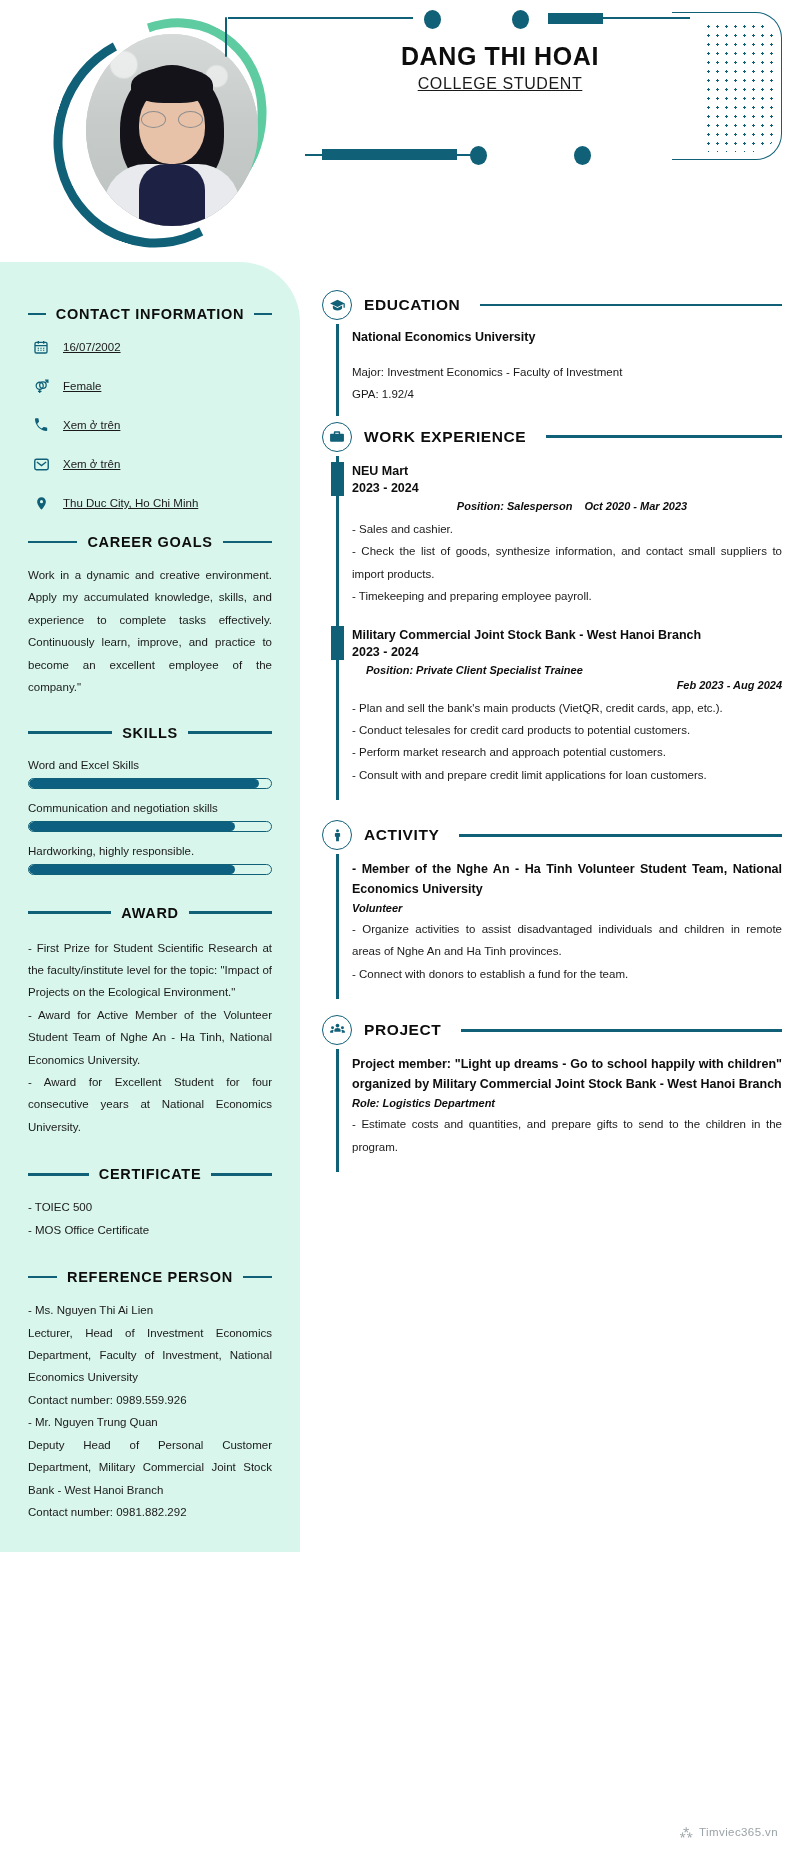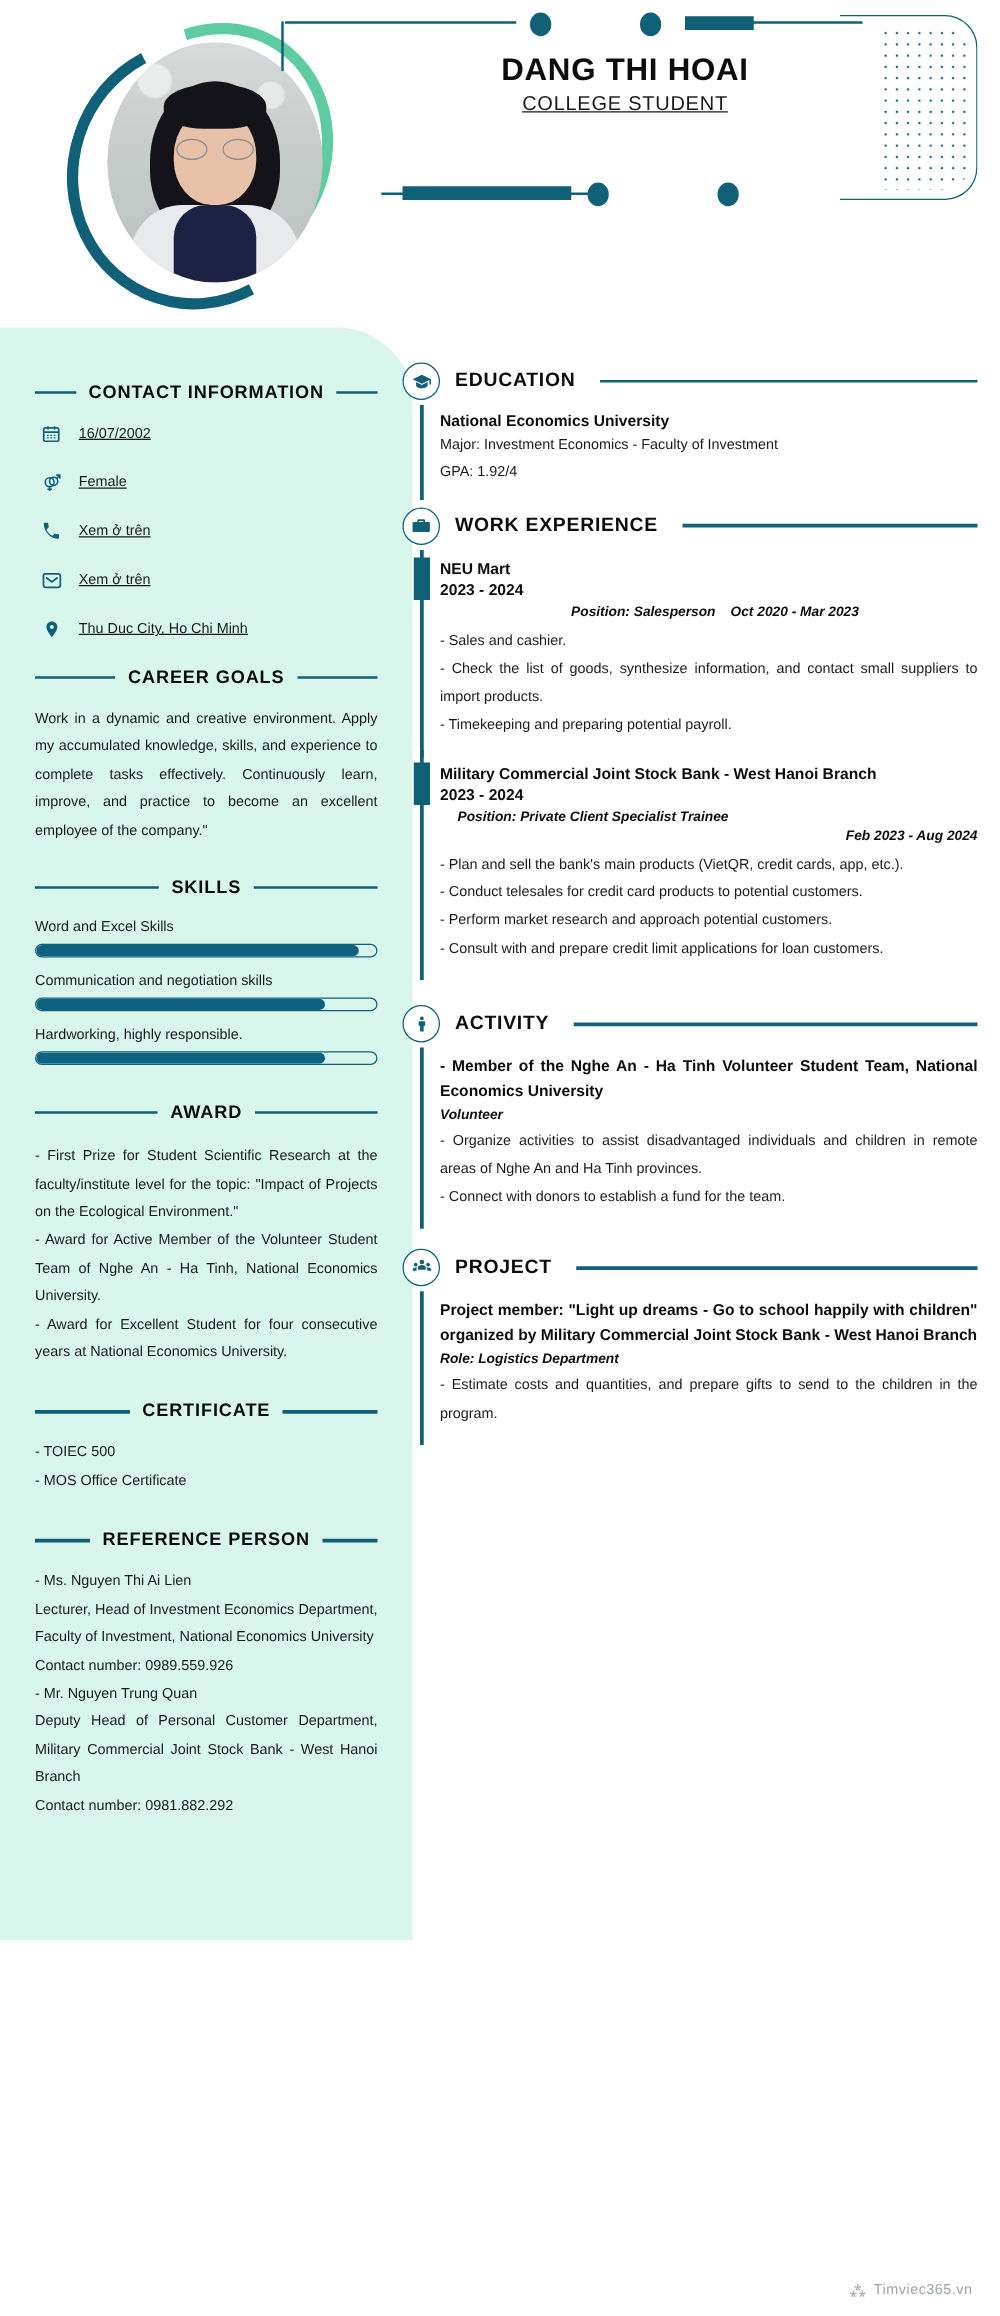--- a/index.html
+++ b/index.html
@@ -145,21 +145,21 @@
     background-image: radial-gradient(#106078 1.1px, transparent 1.2px);
     background-size: 9px 9px;
     border-radius: 0 22px 22px 0;
   }
 
   
   .body-wrap { position: relative; width: 800px; }
   .left-col {
     position: absolute;
     left: 0; top: 0;
-    width: 330px;
+    width: 300px;
     background: #d9f6ec;
     border-radius: 0 60px 0 0;
     padding: 44px 28px 28px 28px;
     min-height: 1290px;
   }
   .right-col {
     position: absolute;
     left: 322px; top: 0;
     width: 478px;
     padding: 28px 18px 40px 0;
@@ -297,21 +297,21 @@
   }
   .pos-right { font-size: 11px; font-weight: bold; font-style: italic; color:#0d0d0d; text-align:right; margin: 3px 0 6px 0; }
   .pos-only { font-size: 11px; font-weight: bold; font-style: italic; color:#0d0d0d; margin: 5px 0 2px 14px; }
   .bullet {
     font-size: 11.5px;
     line-height: 1.95;
     text-align: justify;
     color: #1a1a1a;
   }
   .edu-line { font-size: 11.5px; line-height: 1.9; text-align: justify; color:#1a1a1a; }
-  .edu-title { font-size: 12.5px; font-weight: bold; color:#0d0d0d; margin-bottom: 2px; }
+  .edu-title { font-size: 12.5px; font-weight: bold; color:#0d0d0d; margin-bottom: 18px; }
 
   .act-title {
     font-size: 12.5px;
     font-weight: bold;
     color: #0d0d0d;
     line-height: 1.55;
     text-align: justify;
   }
   .role {
     font-size: 11px;
@@ -541,21 +541,21 @@
         <div class="r-body">
           <span class="tick"></span>
           <div class="org">NEU Mart</div>
           <div class="years">2023 - 2024</div>
           <div class="pos-row">
             <span>Position: Salesperson</span>
             <span>Oct 2020 - Mar 2023</span>
           </div>
           <div class="bullet">- Sales and cashier.</div>
           <div class="bullet">- Check the list of goods, synthesize information, and contact small suppliers to import products.</div>
-          <div class="bullet">- Timekeeping and preparing potential payroll.</div>
+          <div class="bullet">- Timekeeping and preparing employee payroll.</div>
         </div>
 
         <div class="r-body" style="padding-top:4px;">
           <span class="tick" style="top:4px;"></span>
           <div class="org">Military Commercial Joint Stock Bank - West Hanoi Branch</div>
           <div class="years">2023 - 2024</div>
           <div class="pos-only">Position: Private Client Specialist Trainee</div>
           <div class="pos-right">Feb 2023 - Aug 2024</div>
           <div class="bullet">-    Plan and sell the bank's main products (VietQR, credit cards, app, etc.).</div>
           <div class="bullet">-    Conduct telesales for credit card products to potential customers.</div>

